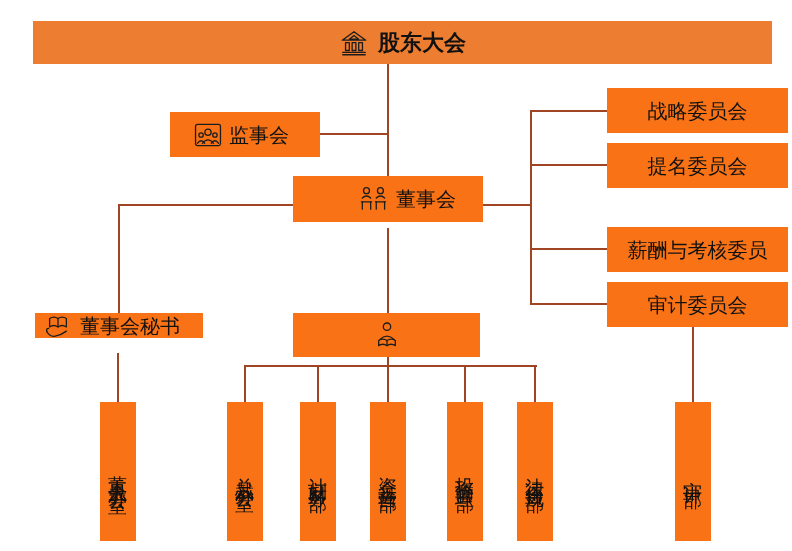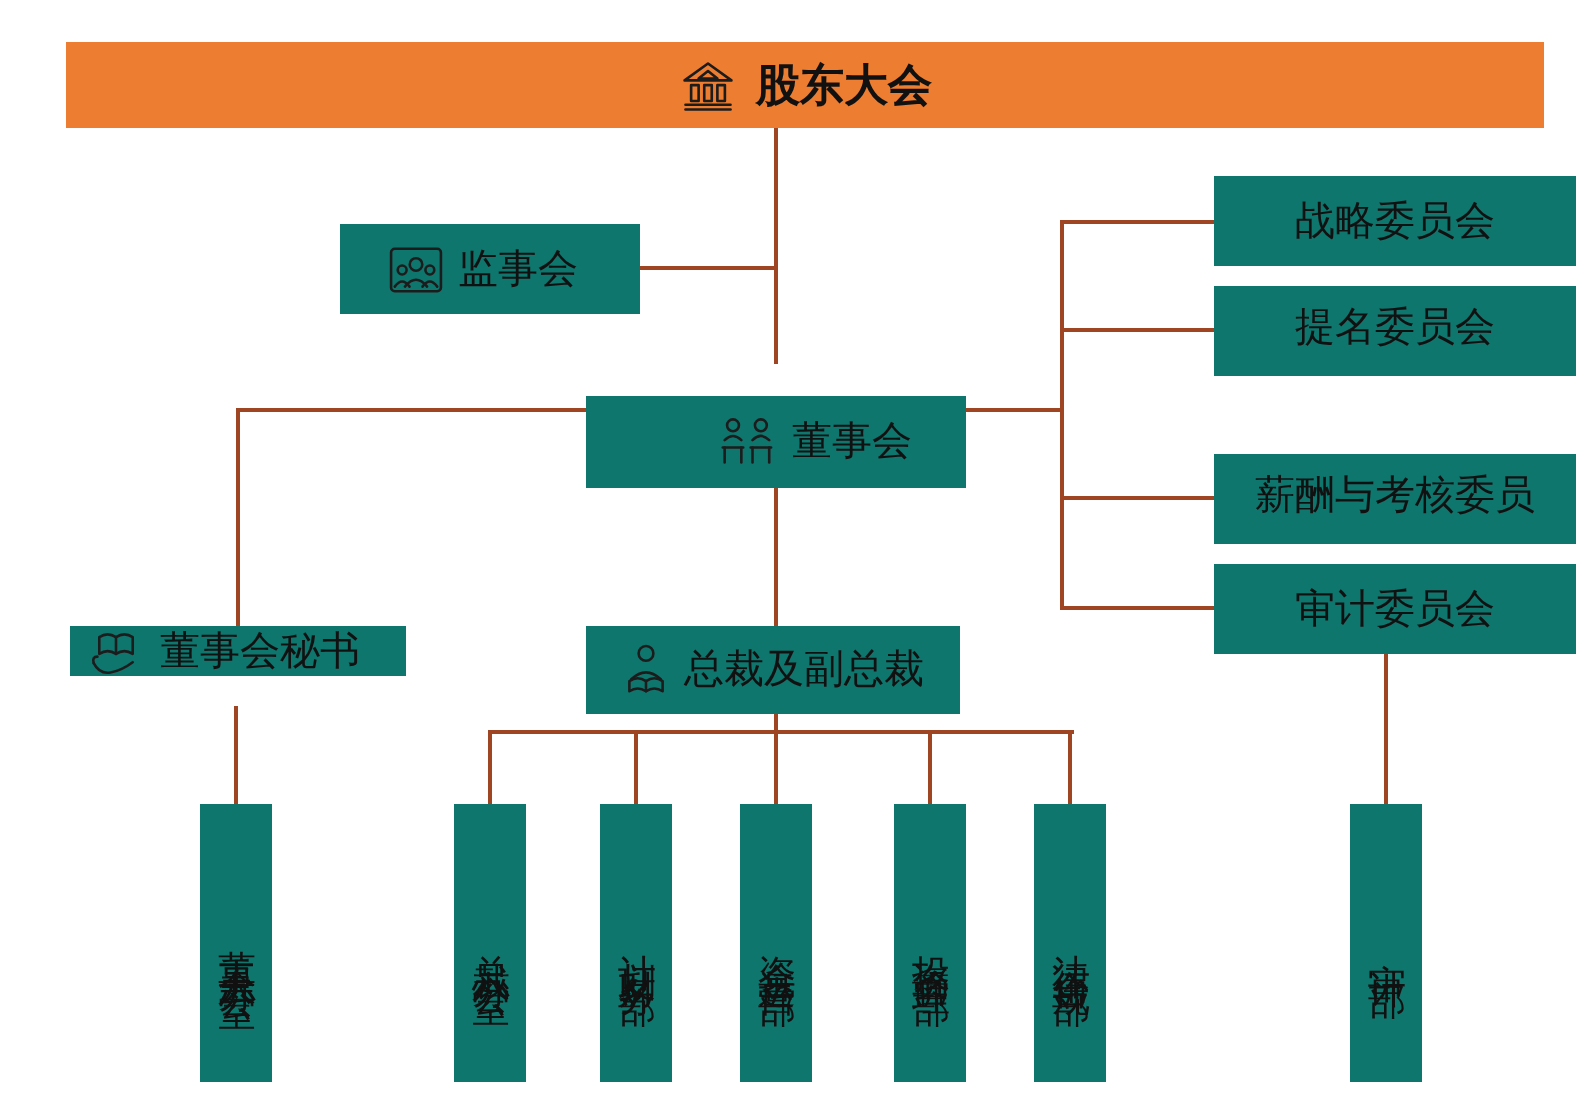--- a/index.html
+++ b/index.html
@@ -3,35 +3,35 @@
 <meta charset="utf-8">
 <style>
   html,body{margin:0;padding:0;background:#ffffff;}
   .canvas{
     position:relative;width:792px;height:551px;background:#ffffff;overflow:hidden;
     font-family:"Liberation Sans","DejaVu Sans",sans-serif;color:#111;
   }
   
   .node{
     position:absolute;display:flex;align-items:center;justify-content:center;
-    background:#0f766e;box-sizing:border-box;gap:7px;
+    background:#f97316;box-sizing:border-box;gap:7px;
   }
   .node .label{font-size:20px;line-height:1;white-space:nowrap;color:#111;}
   .banner{
     left:33px;top:21px;width:739px;height:43px;background:#ED7D31;gap:9px;
   }
   .banner .label{font-size:22px;font-weight:600;}
   .supervisory{left:170px;top:112px;width:150px;height:45px;justify-content:flex-start;padding-left:24px;}
-  .board{left:293px;top:198px;width:190px;height:46px;padding-left:37px;}
+  .board{left:293px;top:176px;width:190px;height:46px;padding-left:37px;}
   .secretary{left:35px;top:313px;width:168px;height:25px;justify-content:flex-start;padding-left:8px;}
   .president{left:293px;top:313px;width:187px;height:44px;}
   .committee{left:607px;width:181px;height:45px;}
   .committee.c0{top:88px;}
-  .committee.c1{top:143px;font-family:Liberation Mono, monospace;}
-  .committee.c2{top:227px;font-family:Liberation Mono, monospace;}
+  .committee.c1{top:143px;}
+  .committee.c2{top:227px;}
   .committee.c3{top:282px;}
   .dept{top:402px;width:36px;height:139px;}
   .dept .v-label{
     writing-mode:vertical-rl;text-orientation:upright;letter-spacing:4px;
     font-size:19px;line-height:1;color:#111;white-space:nowrap;
   }
   .dept.d0{left:100px;}
   .dept.d1{left:227px;}
   .dept.d2{left:300px;}
   .dept.d3{left:370px;}
@@ -165,21 +165,20 @@
 
   <div class="node president">
     <span class="icon">
       <svg width="24" height="28" viewBox="0 0 26 30">
         <circle cx="13" cy="6" r="4"></circle>
         <path d="M5 20 Q13 12.5 21 20"></path>
         <path d="M4 21 Q8.5 18 13 21 Q17.5 18 22 21 L22 26.5 Q17.5 23.5 13 26.5 Q8.5 23.5 4 26.5 Z"></path>
         <line x1="13" y1="21" x2="13" y2="26.5"></line>
       </svg>
     </span>
-    <span class="label">总裁及副总裁</span>
   </div>
 
   <div class="node dept d0">
     <span class="v-label">董事会办公室</span>
   </div>
   <div class="node dept d1">
     <span class="v-label">总裁办公室</span>
   </div>
   <div class="node dept d2">
     <span class="v-label">计划财务部</span>

